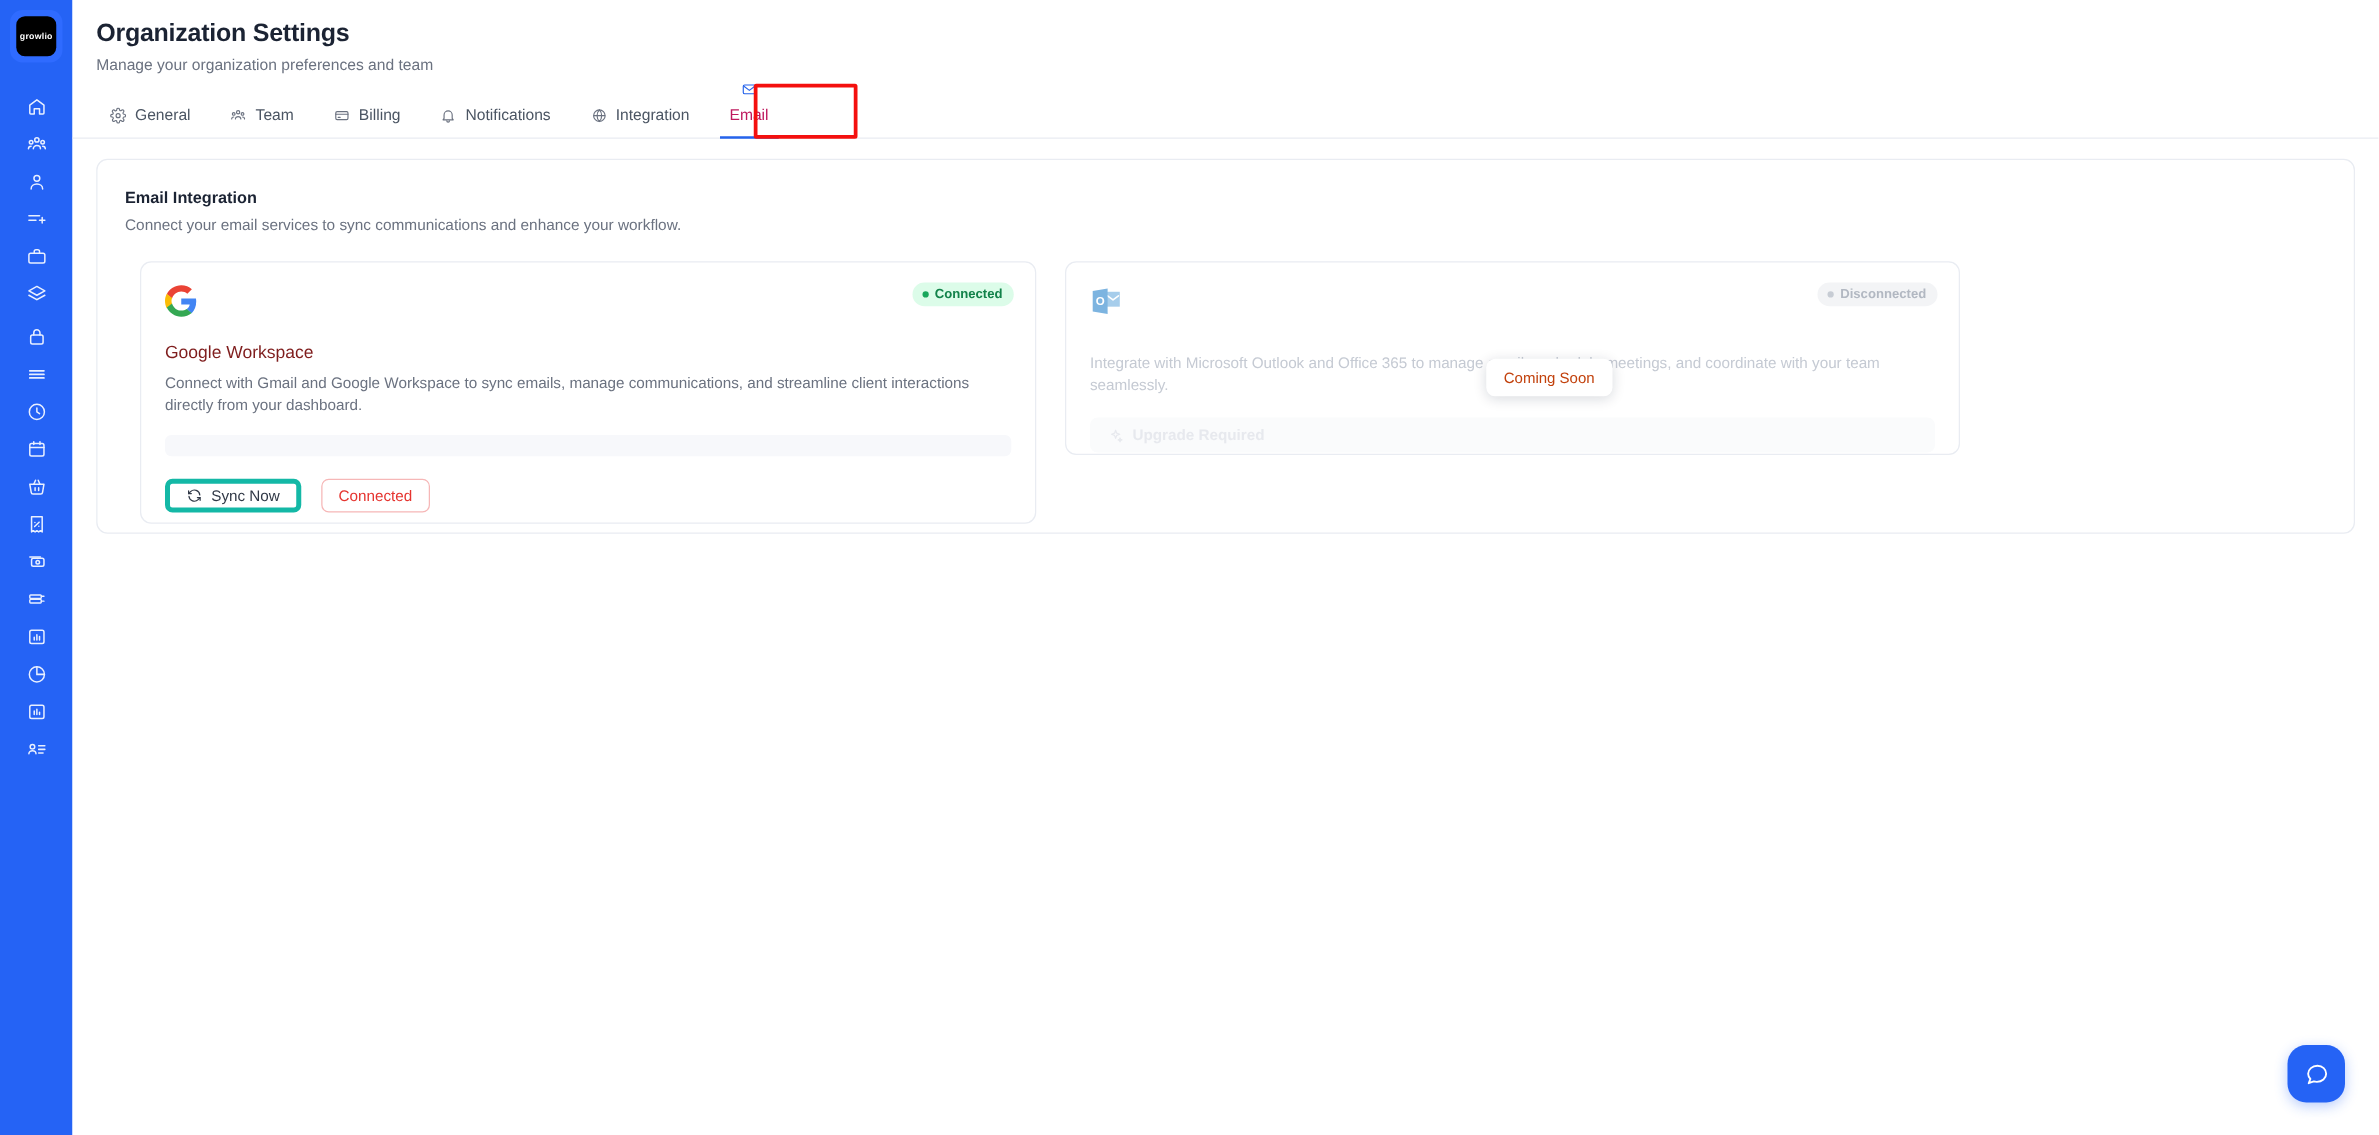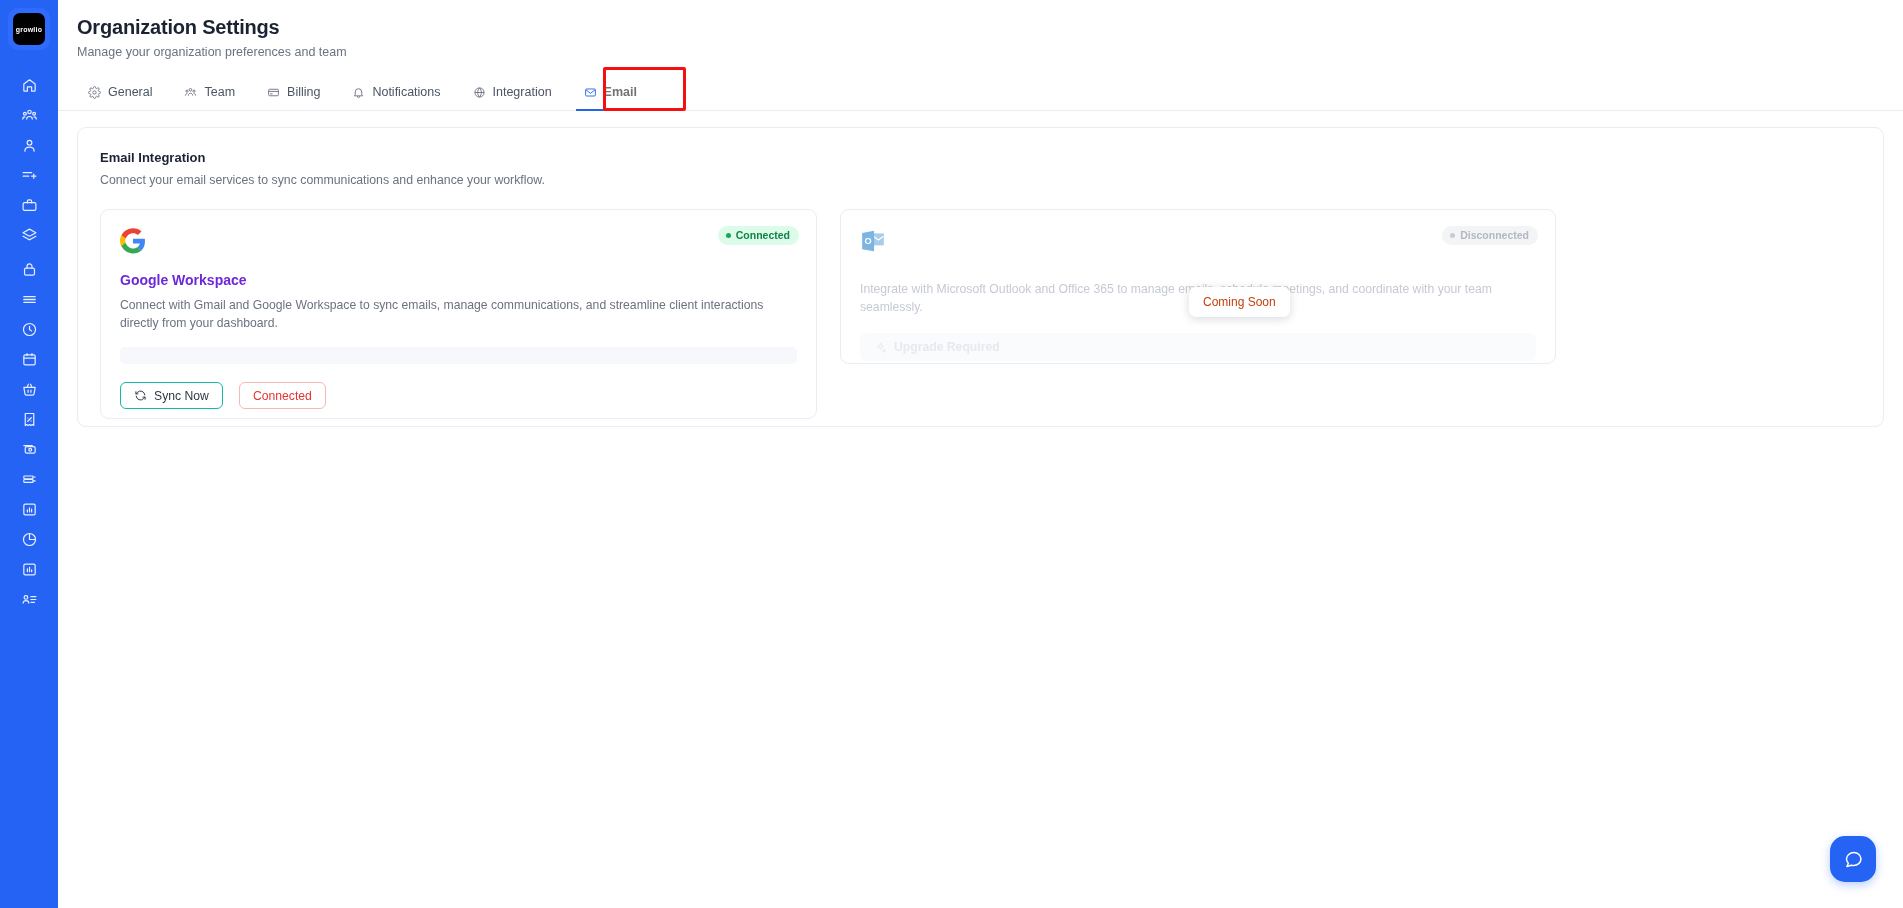--- a/index.html
+++ b/index.html
@@ -50,21 +50,21 @@
     padding-left: 14px; position: relative; text-align: center;
   }
   .tab {
     display: flex; align-items: center; gap: 7px;
     padding: 0 16px 11px 16px;
     font-size: 12.5px; color: #4b5563; cursor: pointer;
     position: relative; white-space: nowrap;
   }
   .tab svg { width: 13px; height: 13px; display: block; }
   .tab svg * { stroke: #6b7280; }
-  .tab.active { color: #737373; font-weight: 700; }
+  .tab.active { color: #be185d; font-weight: 400; flex-direction: column; }
   .tab.active svg * { stroke: #2563eb; }
   .tab.active:after {
     content: ""; position: absolute; left: 8px; right: 8px; bottom: -1px;
     height: 2px; background: #2563eb;
   }
   .tab-highlight {
     position: absolute; left: 545px; top: -10px; width: 83px; height: 44px;
     border: 3px solid #f4100e; border-radius: 2px; pointer-events: none;
   }
 
@@ -76,55 +76,55 @@
     height: 300px;
   }
   .panel-title { font-size: 13px; font-weight: 700; color: #1b2333; }
   .panel-sub { font-size: 12.3px; color: #6b7280; margin-top: 8px; }
 
   .cards { display: flex; gap: 23px; margin-top: 22px; align-items: flex-start; }
   .card {
     border: 1px solid #e9ecf2; border-radius: 9px; background: #fff;
     padding: 18px 19px 20px 19px; position: relative;
   }
-  .card.google { width: 717px; height: 210px; }
+  .card.google { width: 717px; height: 210px; margin-left: 12px; }
   .card.outlook { width: 716px; height: 155px; }
 
   .badge {
     position: absolute; top: 16px; right: 17px;
     display: flex; align-items: center; gap: 5px;
     padding: 3px 9px 4px 8px; border-radius: 10px;
     font-size: 10.5px; font-weight: 600;
   }
   .badge .dot { width: 5px; height: 5px; border-radius: 50%; display: block; }
   .badge.connected { background: #dcfce9; color: #12824a; }
   .badge.connected .dot { background: #18a75b; }
   .badge.disconnected { background: #f3f4f6; color: #b2b8c2; }
   .badge.disconnected .dot { background: #c7ccd4; }
 
   .card-logo { width: 26px; height: 26px; margin-bottom: 14px; }
-  .card-title { font-size: 14px; font-weight: 700; color: #6d28d9; }
+  .card-title { font-size: 14px; font-weight: 400; color: #7f1d1d; }
   .card-title.muted { color: #b7bcc6; font-weight: 400; }
   .card-desc {
     font-size: 12.2px; color: #6b7280; margin-top: 9px; line-height: 1.45;
     max-width: 685px;
   }
   .card-desc.muted { color: #c5cad3; }
 
   .placeholder-bar {
     margin-top: 15px; height: 17px; border-radius: 5px; background: #f7f8fb;
   }
 
   .btn-row { display: flex; gap: 16px; margin-top: 18px; }
   .btn {
     display: flex; align-items: center; gap: 7px;
     height: 27px; padding: 0 13px; border-radius: 6px;
     font-size: 12.2px; cursor: pointer; background: #fff;
   }
-  .btn.secondary { border: 1px solid #14b8a6; color: #303846; }
+  .btn.secondary { border: 4px solid #14b8a6; color: #303846; }
   .btn.secondary svg * { stroke: #303846; }
   .btn.danger { border: 1px solid #f6b7b7; color: #e5342f; font-weight: 500; }
   .btn.disabled {
     border: none; background: #fafbfc; color: #e7e9ee; cursor: default;
     height: 28px; padding: 0 14px; font-weight: 600; margin-top: 17px;
   }
   .btn.disabled svg * { stroke: #e7e9ee; }
   .btn svg { width: 13px; height: 13px; display: block; }
 
   .tooltip {

